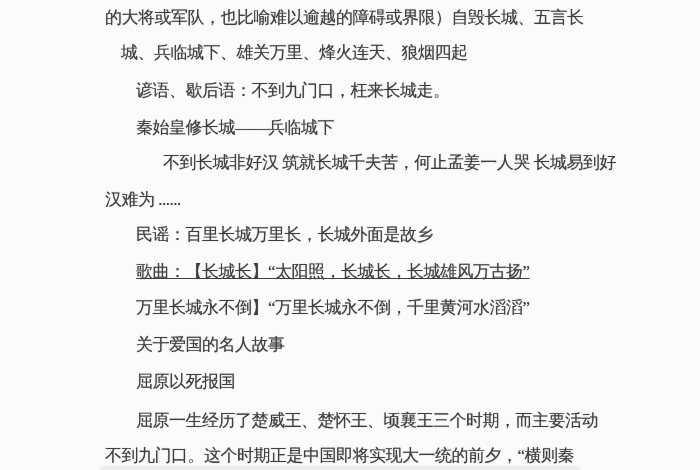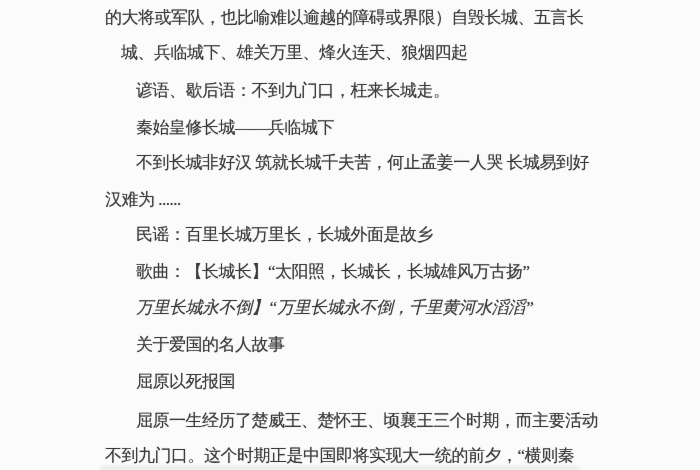--- a/index.html
+++ b/index.html
@@ -43,24 +43,24 @@
   </style>
 </head>
 <body>
 
 <div id="document-page">
   <div id="lines-container">
       <div class="doc-line margin-left" style="top: 9px;">的大将或军队，也比喻难以逾越的障碍或界限）自毁长城、五言长</div>
       <div class="doc-line margin-left" style="top: 44px; margin-left: 16px;">城、兵临城下、雄关万里、烽火连天、狼烟四起</div>
       <div class="doc-line indented" style="top: 82px;">谚语、歇后语：不到九门口，枉来长城走。</div>
       <div class="doc-line indented" style="top: 119px;">秦始皇修长城——兵临城下</div>
-      <div class="doc-line indented" style="top: 154px;">不到长城非好汉 筑就长城千夫苦，何止孟姜一人哭 长城易到好</div>
+      <div class="doc-line indented" style="top: 154px; margin-left: 27px;">不到长城非好汉 筑就长城千夫苦，何止孟姜一人哭 长城易到好</div>
       <div class="doc-line margin-left" style="top: 191px;">汉难为 ......</div>
       <div class="doc-line indented" style="top: 226px;">民谣：百里长城万里长，长城外面是故乡</div>
-      <div class="doc-line indented" style="top: 263px;">歌曲：【长城长】“太阳照，长城长，长城雄风万古扬”</div>
-      <div class="doc-line indented" style="top: 299px; font-style: italic;">万里长城永不倒】“万里长城永不倒，千里黄河水滔滔”</div>
+      <div class="doc-line indented" style="top: 263px; text-decoration: underline;">歌曲：【长城长】“太阳照，长城长，长城雄风万古扬”</div>
+      <div class="doc-line indented" style="top: 299px;">万里长城永不倒】“万里长城永不倒，千里黄河水滔滔”</div>
       <div class="doc-line indented" style="top: 336px;">关于爱国的名人故事</div>
       <div class="doc-line indented" style="top: 373px;">屈原以死报国</div>
       <div class="doc-line indented" style="top: 412px;">屈原一生经历了楚威王、楚怀王、顷襄王三个时期，而主要活动</div>
       <div class="doc-line margin-left" style="top: 447px;">不到九门口。这个时期正是中国即将实现大一统的前夕，“横则秦</div>
     </div>
   <div id="clipped-next-line"></div>
 </div>
 
 </body></html>

